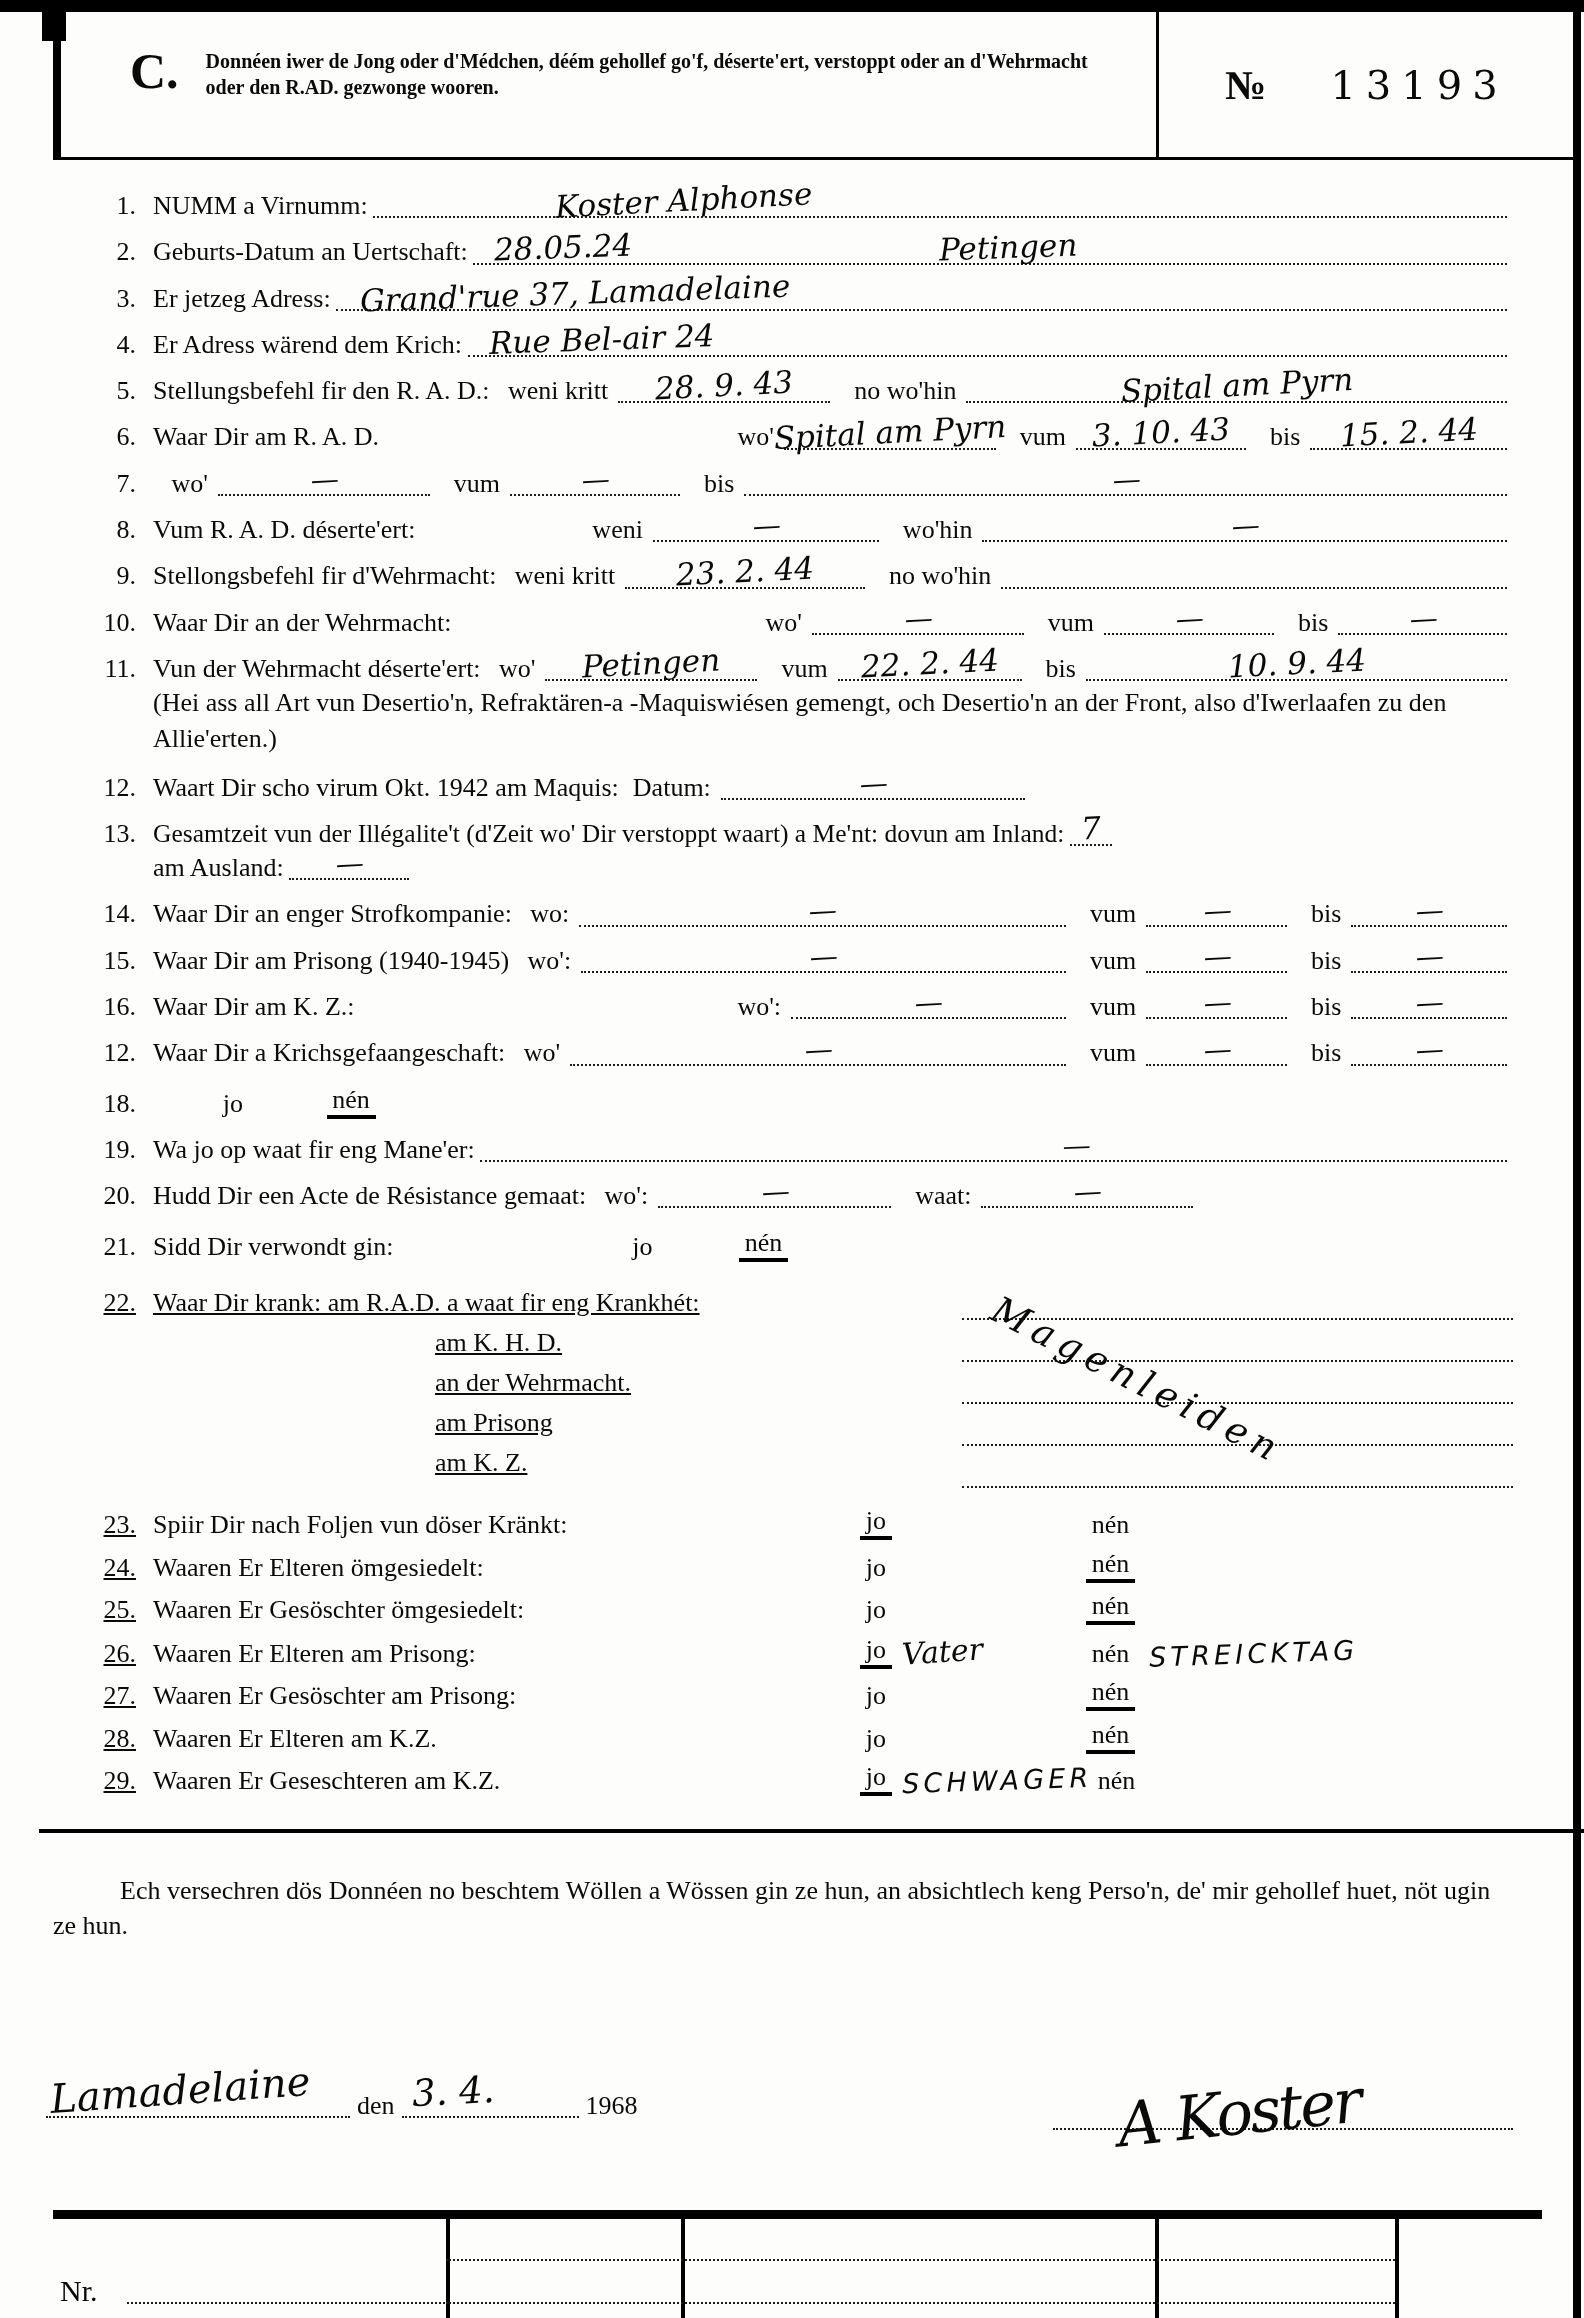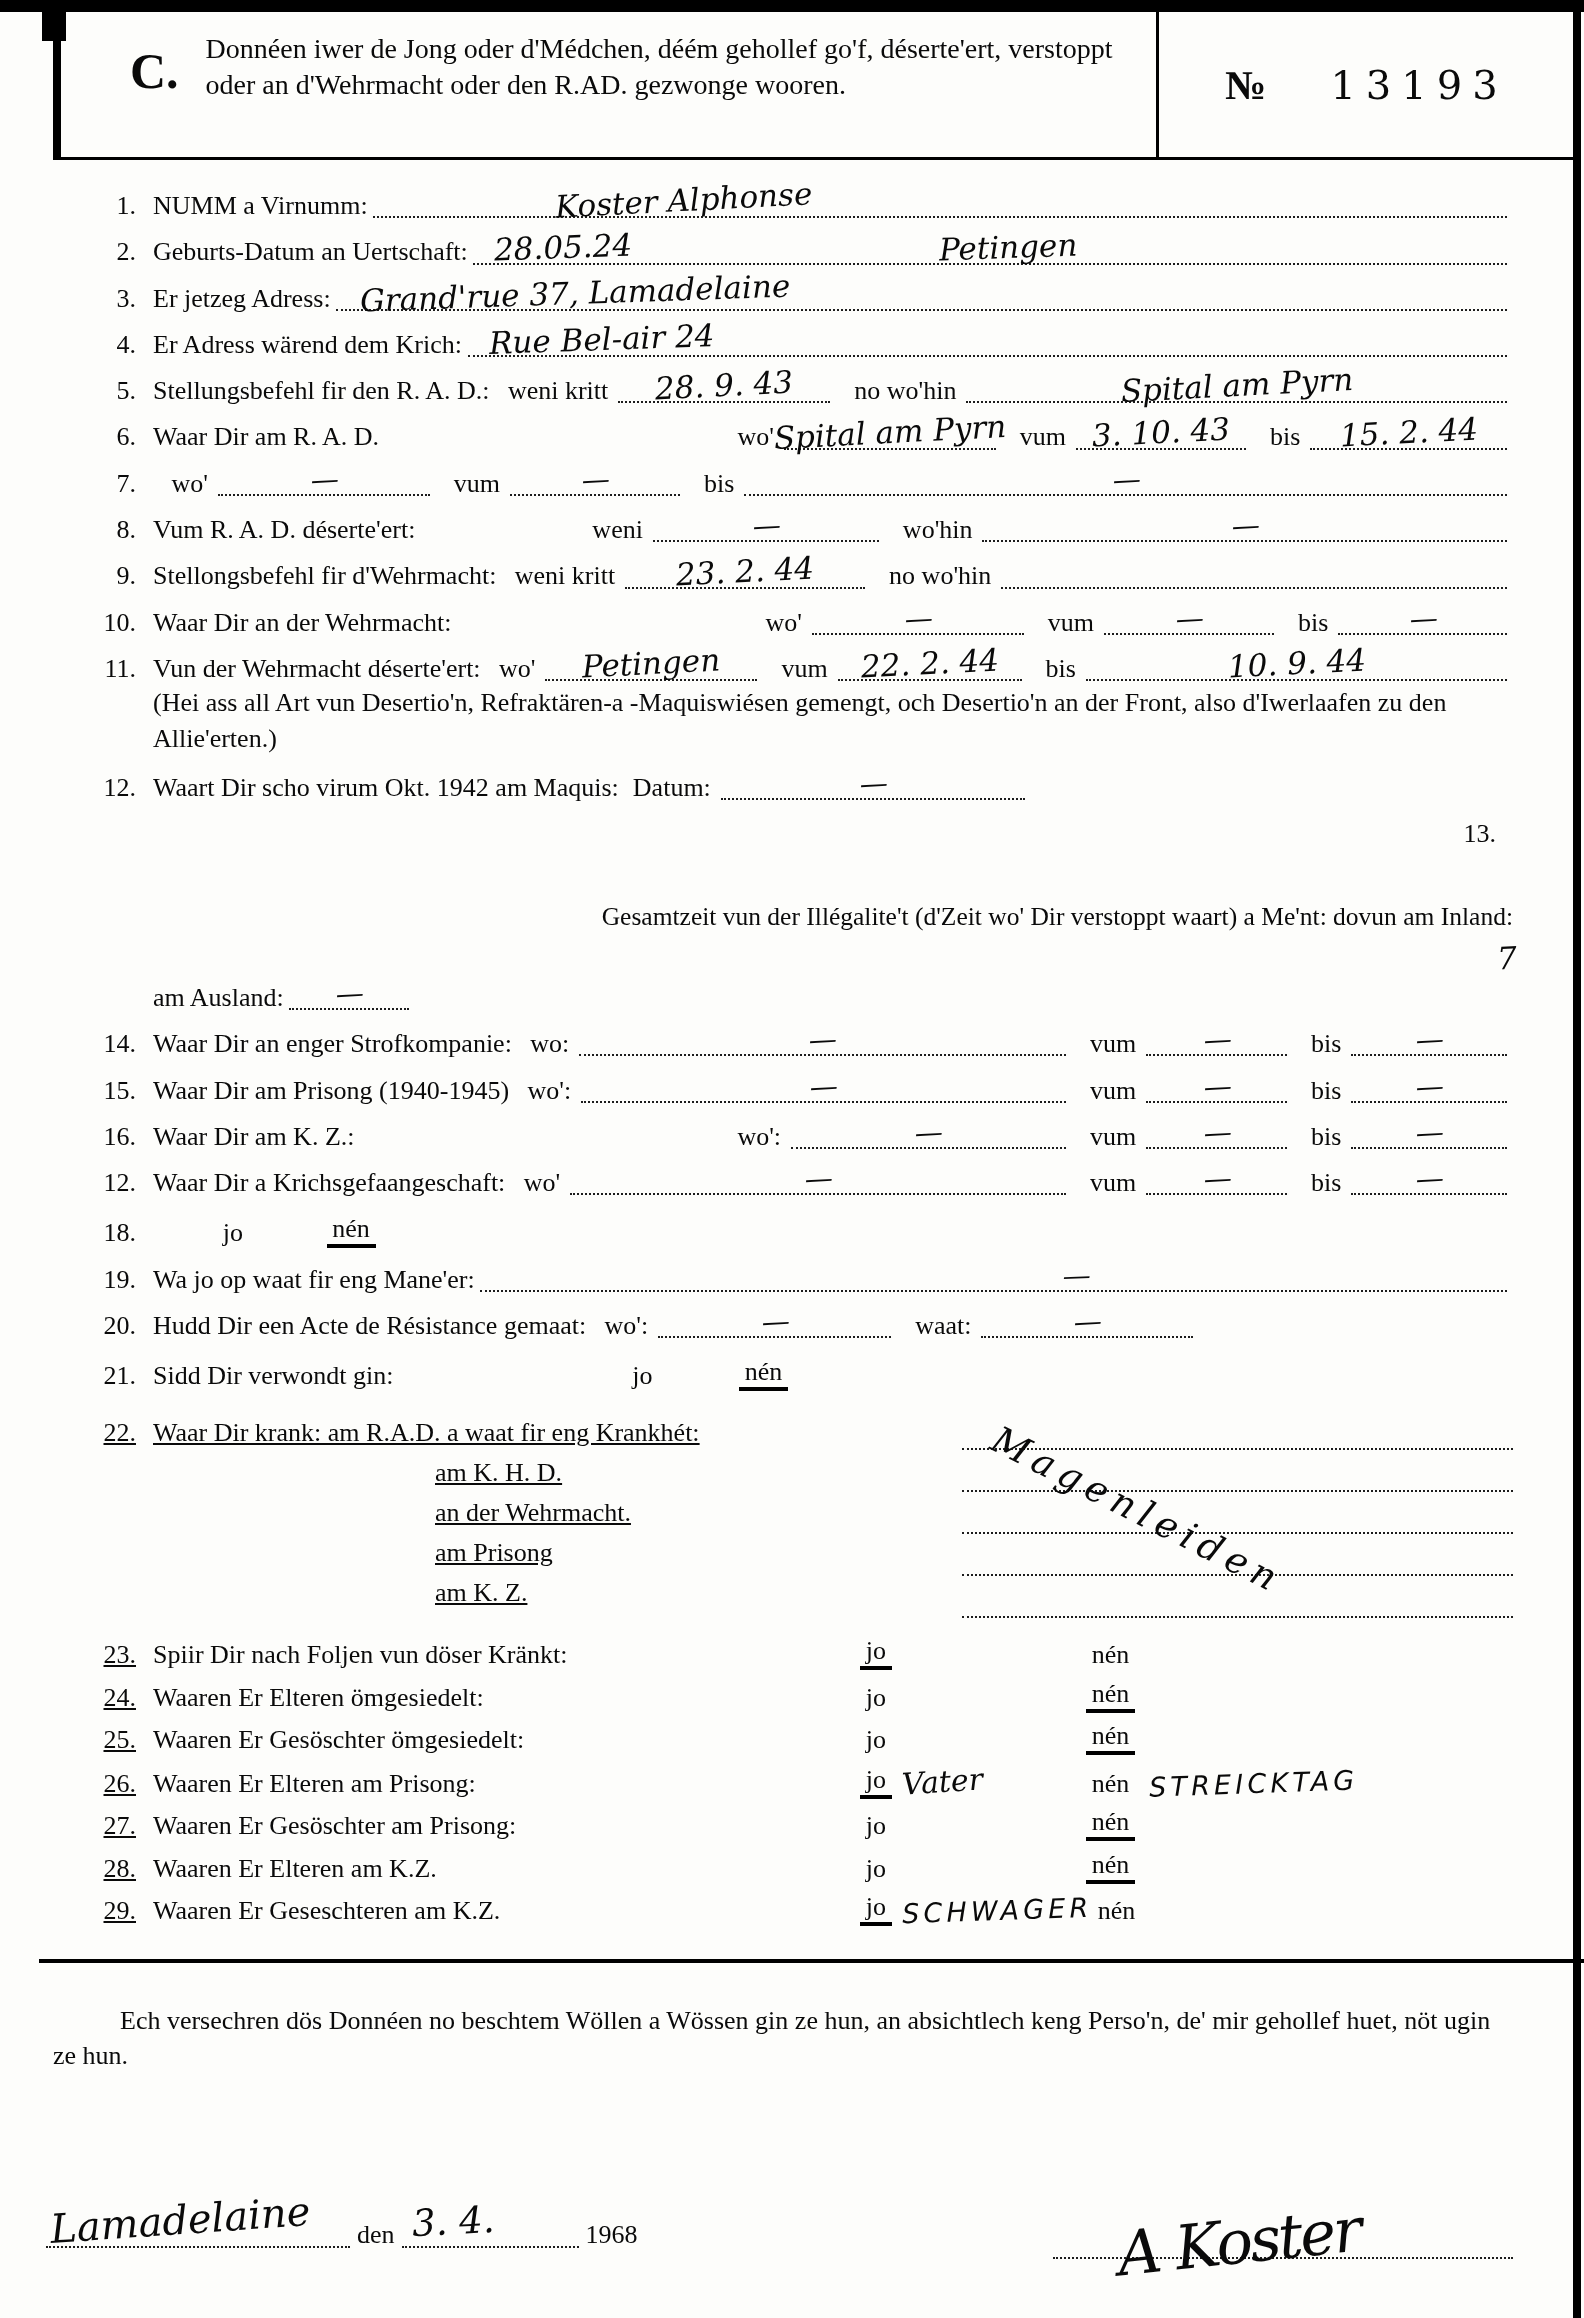--- a/index.html
+++ b/index.html
@@ -6,21 +6,21 @@
   .page{position:relative;width:1584px;height:2319px;background:#fdfdfb;color:#0a0a0a;
         font-family:"Liberation Serif",serif;font-size:26px;overflow:hidden;margin:0 auto;}
   
   .top-smear{position:absolute;top:0;left:0;width:100%;height:12px;background:#000;}
   .corner-blob{position:absolute;top:0;left:42px;width:24px;height:41px;background:#000;}
   .right-smear{position:absolute;top:0;right:2.8px;width:7.8px;height:100%;background:#000;}
   
   .hdr{position:relative;margin:12px 10.6px 0 53px;display:flex;align-items:stretch;
        border-left:8.5px solid #000;border-bottom:3.5px solid #000;min-height:145px;}
   .hdr-letter{font-size:50px;font-weight:bold;padding:34px 7px 0 69px;line-height:1;}
-  .hdr-text{flex:1;font-weight:normal;font-size:28px;line-height:1.3;padding:19px 28px 0 20px;}
+  .hdr-text{flex:1;font-weight:bold;font-size:20px;line-height:1.3;padding:36px 28px 0 20px;}
   .hdr-no{width:414px;border-left:3.5px solid #000;display:flex;align-items:center;justify-content:center;gap:64px;}
   .no-sign{font-size:41px;font-weight:bold;}
   .no-val{font-size:40px;letter-spacing:10px;font-family:"DejaVu Serif",serif;}
   
   .items{padding:31px 71px 0 53px;}
   .row{display:flex;align-items:flex-end;margin-bottom:16.3px;}
   .num{flex:0 0 83px;text-align:right;padding-right:17px;white-space:nowrap;}
   .lbl{white-space:nowrap;}
   .fl{white-space:nowrap;margin:0 4.2px 0 18.4px;}
   .dots{position:relative;border-bottom:2.1px dotted #1c1c1c;height:21px;margin:0 5.7px 2.8px 5.7px;}
@@ -243,21 +243,21 @@
 
     <div class="row">
       <span class="num">12.</span>
       <span class="lbl">Waart Dir scho virum Okt. 1942 am Maquis:</span>
       <span class="fl ml20">Datum:</span>
       <span class="dots w430">
           <i class="hw hw-dash">—</i>
         </span>
     </div>
 
-    <div class="row" style="margin-bottom:4.2px;flex-direction:column;">
+    <div class="row" style="margin-bottom:4.2px;">
       <span class="num">13.</span>
       <span class="lbl" style="font-size:25.5px;">Gesamtzeit vun der Illégalite't (d'Zeit wo' Dir verstoppt waart) a Me'nt: dovun am Inland:</span>
       <span class="dots w70">
           <i class="hw">7</i>
         </span>
     </div>
     <div class="row">
       <span class="num"></span>
       <span class="lbl">am Ausland:</span>
       <span class="dots w170">

